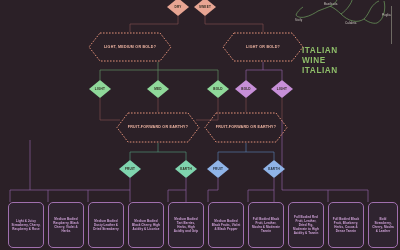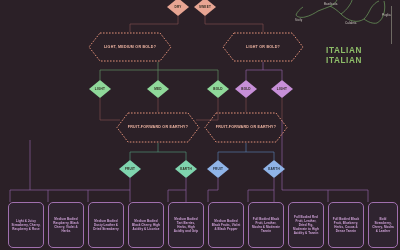--- a/index.html
+++ b/index.html
@@ -41,21 +41,21 @@
   }
   .card span {
     color: #cfa2d8; font-size: 3.0px; line-height: 1.35;
     text-align: center; font-weight: bold; letter-spacing: .08px;
     display: block;
   }
 
   
   #title {
     position: absolute; right: 14px; top: 46px; width: 84px;
-    text-align: center; color: #8fbf6a; font-size: 8.2px;
+    text-align: left; color: #8fbf6a; font-size: 8.2px;
     font-weight: bold; line-height: 1.22; letter-spacing: .6px;
   }
   #title div { white-space: nowrap; }
   .maplabel {
     position: absolute; color: #cfcac4; font-size: 2.9px;
     white-space: nowrap; letter-spacing: .1px;
   }
   #divider {
     position: absolute; right: 8px; top: 6px; width: 0.8px; height: 38px;
     background: #6e6a63;
@@ -123,20 +123,21 @@
                C367,16 369,12 371,8 C373,5 376,2 379,1"></path>
       <path d="M364,19 C368,22 373,24 377,23 C381,21 383,17 384,13 C385,9 385,5 384,1"></path>
       <path d="M341,14 C344,12 347,9 349,6 C351,3 352,1 352,0"></path>
     </g>
   </svg>
 
   <div id="divider"></div>
 
   <div id="title">
     <div>ITALIAN</div>
+    <div>WINE</div>
     <div>ITALIAN</div>
   </div>
 
   <div class="maplabel" style="left:324px; top:2px;">Basilicata</div>
   <div class="maplabel" style="left:382px; top:13px;">Puglia</div>
   <div class="maplabel" style="left:345px; top:21px;">Calabria</div>
   <div class="maplabel" style="left:295px; top:18px;">Sicily</div>
 
   <div class="diamond" style="left:167px; top:-2px; width:22px; height:18px;">
     <svg width="22" height="18" viewBox="0 0 22 18">

